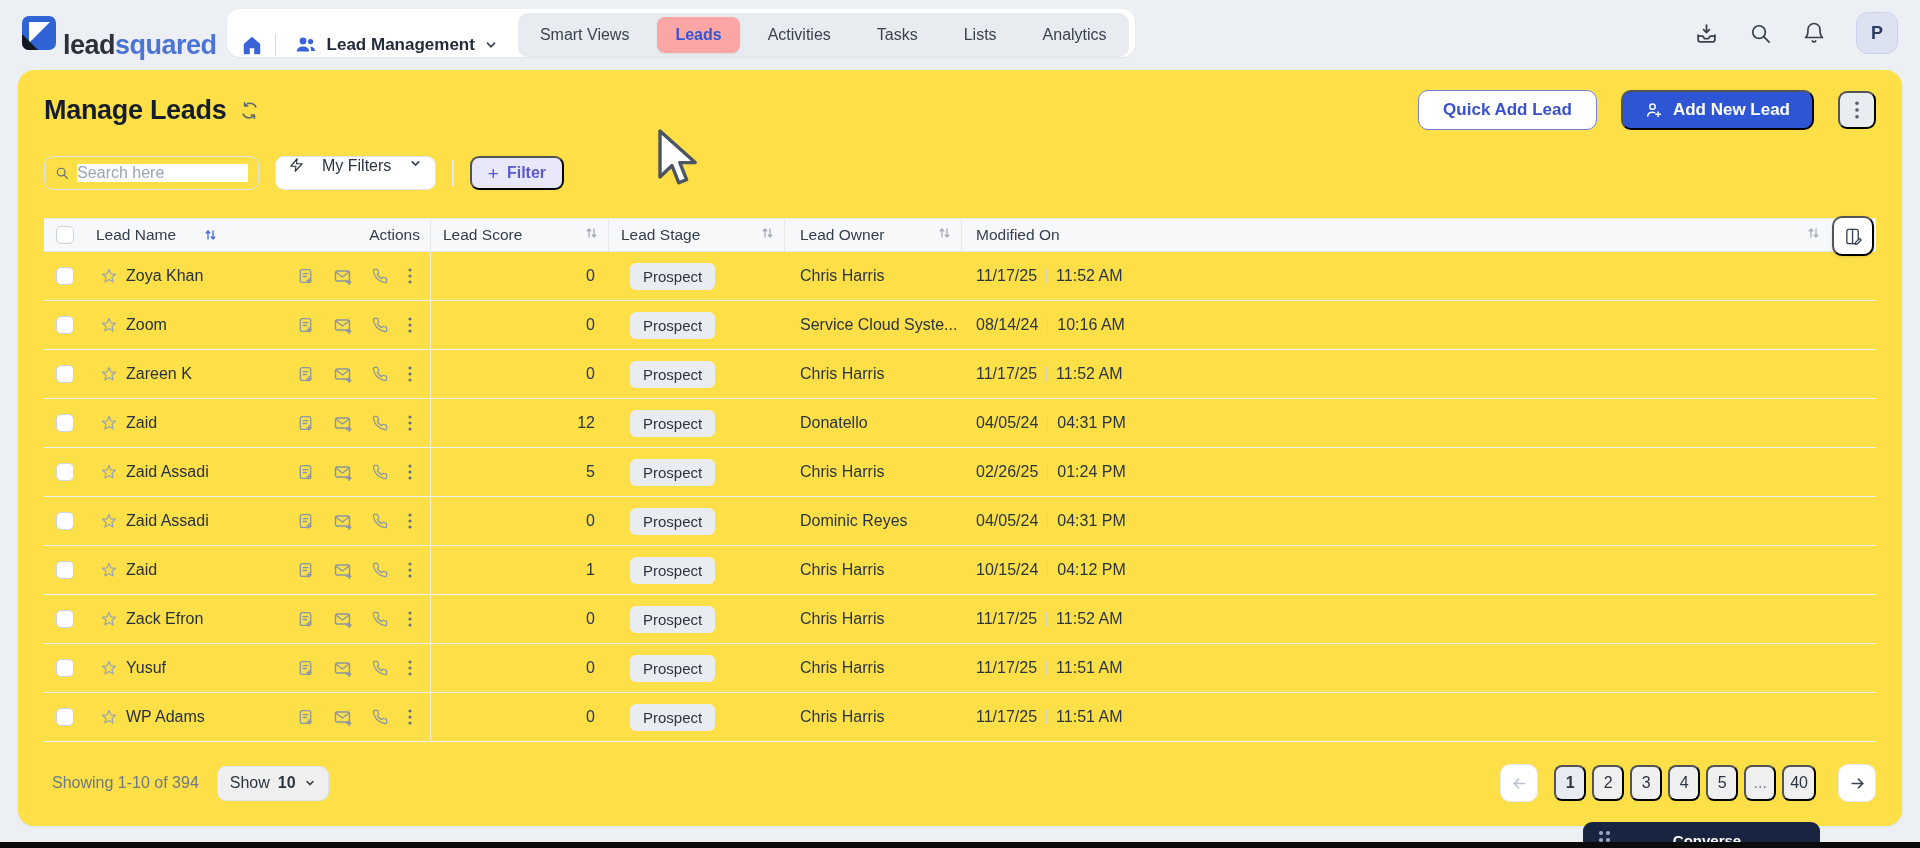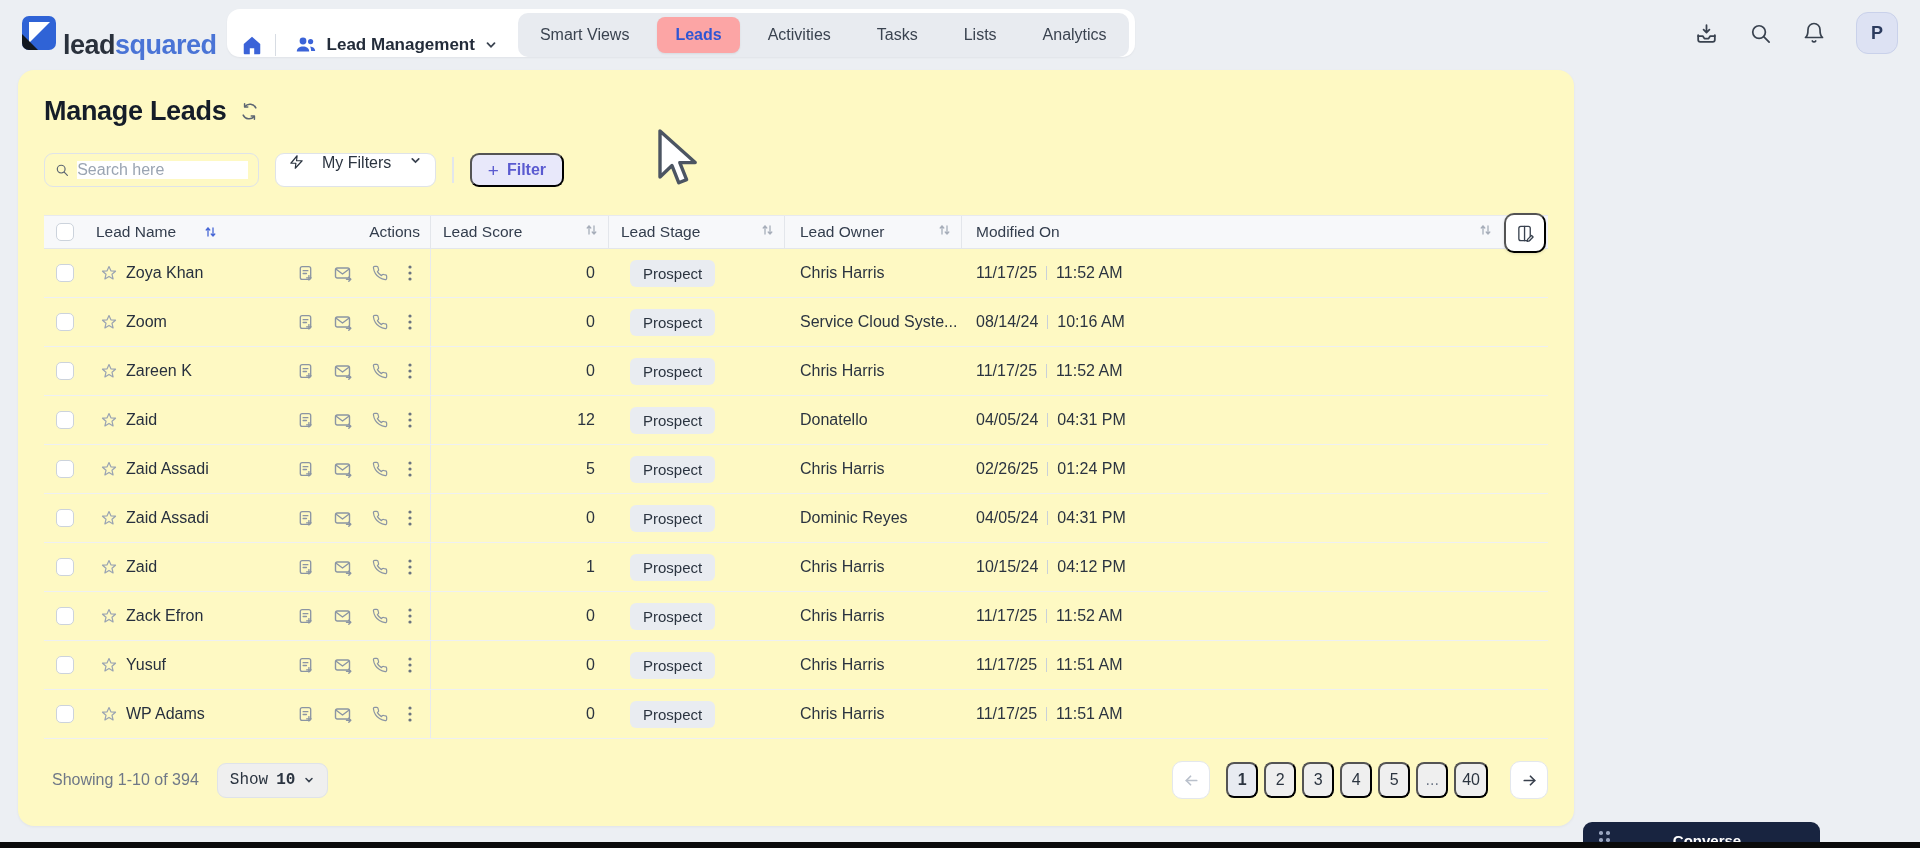--- a/index.html
+++ b/index.html
@@ -24,21 +24,21 @@
   .workspace .label { font-size:17px; font-weight:600; color:#232c3a; }
   .tabs { display:flex; align-items:center; background:#e8ebf0; border-radius:10px; padding:4px; gap:10px; }
   .tab { font-size:16px; font-weight:500; color:#3a4350; padding:9px 18px; border-radius:8px; white-space:nowrap; }
   .tab.active { background:#fca5a5; color:#3056d3; font-weight:700; box-shadow:0 1px 2px rgba(16,24,40,.08); }
 
   .topbar-right { margin-left:auto; display:flex; align-items:center; gap:30px; }
   .top-icon { display:flex; align-items:center; justify-content:center; color:#39424f; }
   .avatar { width:42px; height:42px; border-radius:12px; background:#dde2f3; border:1px solid #c9d1ea; color:#2c3b5e; font-size:18px; font-weight:700; display:flex; align-items:center; justify-content:center; }
 
   
-  .card { position:absolute; left:18px; top:70px; width:1556px; height:756px; background:#fef9c3; border-radius:16px; box-shadow:0 1px 3px rgba(16,24,40,.05); padding:26px 26px 0; }
+  .card { position:absolute; left:18px; top:70px; width:1884px; height:756px; background:#fde047; border-radius:16px; box-shadow:0 1px 3px rgba(16,24,40,.05); padding:20px 26px 0; }
   .title-row { display:flex; align-items:center; }
   .page-title { font-size:27px; font-weight:700; color:#151d29; letter-spacing:-.3px; }
   .refresh { margin-left:14px; color:#5c6572; display:flex; }
   .title-actions { margin-left:auto; display:flex; align-items:center; gap:24px; }
   .btn-outline { height:40px; padding:0 24px; border:1.5px solid #7380da; border-radius:10px; background:#fff; color:#3a50cc; font-size:17px; font-weight:600; display:flex; align-items:center; }
   .btn-primary { height:40px; padding:0 22px; border-radius:10px; background:#2e56d4; color:#fff; font-size:17px; font-weight:700; display:flex; align-items:center; gap:10px; }
   .btn-kebab { width:38px; height:38px; border-radius:9px; background:#e9ecf1; color:#525b68; display:flex; align-items:center; justify-content:center; }
 
   .filter-row { margin-top:26px; display:flex; align-items:center; }
   .search-box { width:215px; height:34px; border:1px solid #dfe3e9; border-radius:9px; display:flex; align-items:center; padding:0 10px; gap:8px; color:#98a2b0; }
@@ -74,21 +74,21 @@
   .cscore { width:178px; justify-content:flex-end; padding-right:14px; }
   .cstage { width:176px; padding-left:21px; }
   .badge { background:#e9ecf1; border-radius:6px; padding:5px 13px; font-size:15px; color:#2b3440; }
   .cowner { width:177px; padding-left:15px; white-space:nowrap; overflow:hidden; }
   .cmodified { flex:1; padding-left:14px; gap:9px; }
   .pipe { width:1px; height:14px; background:#c9d0d9; display:inline-block; }
 
   
   .tfoot { display:flex; align-items:center; margin-top:22px; }
   .showing { font-size:16px; color:#6f7887; margin-left:8px; }
-  .show-select { margin-left:18px; height:35px; border:1px solid #dfe3e9; border-radius:9px; display:flex; align-items:center; gap:8px; padding:0 12px; font-size:16px; color:#2b3440;font-family:Liberation Mono, monospace; }
+  .show-select { margin-left:18px; height:35px; border:1px solid #dfe3e9; border-radius:9px; display:flex; align-items:center; gap:8px; padding:0 12px; font-size:16px; color:#2b3440; }
   .show-select b { font-weight:700; }
   .pager { margin-left:auto; display:flex; align-items:center; gap:8px; }
   .page-arrow { width:38px; height:38px; border:1px solid #e3e7ed; border-radius:10px; background:#fff; display:flex; align-items:center; justify-content:center; }
   .page-arrow.prev { color:#b9c0cb; }
   .page-arrow.next { color:#39414e; margin-left:6px; }
   .pages { display:flex; align-items:center; gap:6px; margin:0 8px; }
   .page-btn { min-width:32px; height:36px; border-radius:8px; display:flex; align-items:center; justify-content:center; font-size:16px; color:#2b3440; padding:0 6px; }
   .page-btn.active { background:#e8ebf1; font-weight:600; }
   .page-btn.ellipsis { color:#6f7887; }
 
@@ -175,20 +175,39 @@
     <div class="title-row">
       <h1 class="page-title">Manage Leads</h1>
       <span class="refresh">
         <svg width="19" height="19" viewBox="0 0 24 24" fill="none" stroke="currentColor" stroke-width="1.9" stroke-linecap="round" stroke-linejoin="round">
             <path d="M20 7.5A8.3 8.3 0 0 0 6.2 5.6"></path>
             <polyline points="5.8,2.2 5.8,6.2 9.8,6.2"></polyline>
             <path d="M4 16.5a8.3 8.3 0 0 0 13.8 1.9"></path>
             <polyline points="18.2,21.8 18.2,17.8 14.2,17.8"></polyline>
           </svg>
       </span>
+      <div class="title-actions">
+        <button class="btn-outline">Quick Add Lead</button>
+        <button class="btn-primary">
+          <svg width="18" height="18" viewBox="0 0 24 24" fill="none" stroke="#fff" stroke-width="2" stroke-linecap="round" stroke-linejoin="round">
+              <circle cx="10" cy="7.5" r="3.6"></circle>
+              <path d="M3.5 20c.6-3.3 3.2-5 6.5-5 1 0 2 .2 2.8.5"></path>
+              <line x1="17.5" y1="14.5" x2="17.5" y2="20.5"></line>
+              <line x1="14.5" y1="17.5" x2="20.5" y2="17.5"></line>
+            </svg>
+          <span>Add New Lead</span>
+        </button>
+        <button class="btn-kebab">
+          <svg width="4" height="18" viewBox="0 0 4 18" fill="currentColor">
+              <circle cx="2" cy="2.2" r="1.8"></circle>
+              <circle cx="2" cy="9" r="1.8"></circle>
+              <circle cx="2" cy="15.8" r="1.8"></circle>
+            </svg>
+        </button>
+      </div>
     </div>
 
     <div class="filter-row">
       <div class="search-box">
         <svg width="16" height="16" viewBox="0 0 24 24" fill="none" stroke="#5c6572" stroke-width="2" stroke-linecap="round">
             <circle cx="10.5" cy="10.5" r="6.6"></circle>
             <line x1="15.6" y1="15.6" x2="21" y2="21"></line>
           </svg>
         <input type="text" placeholder="Search here" style="">
       </div>

